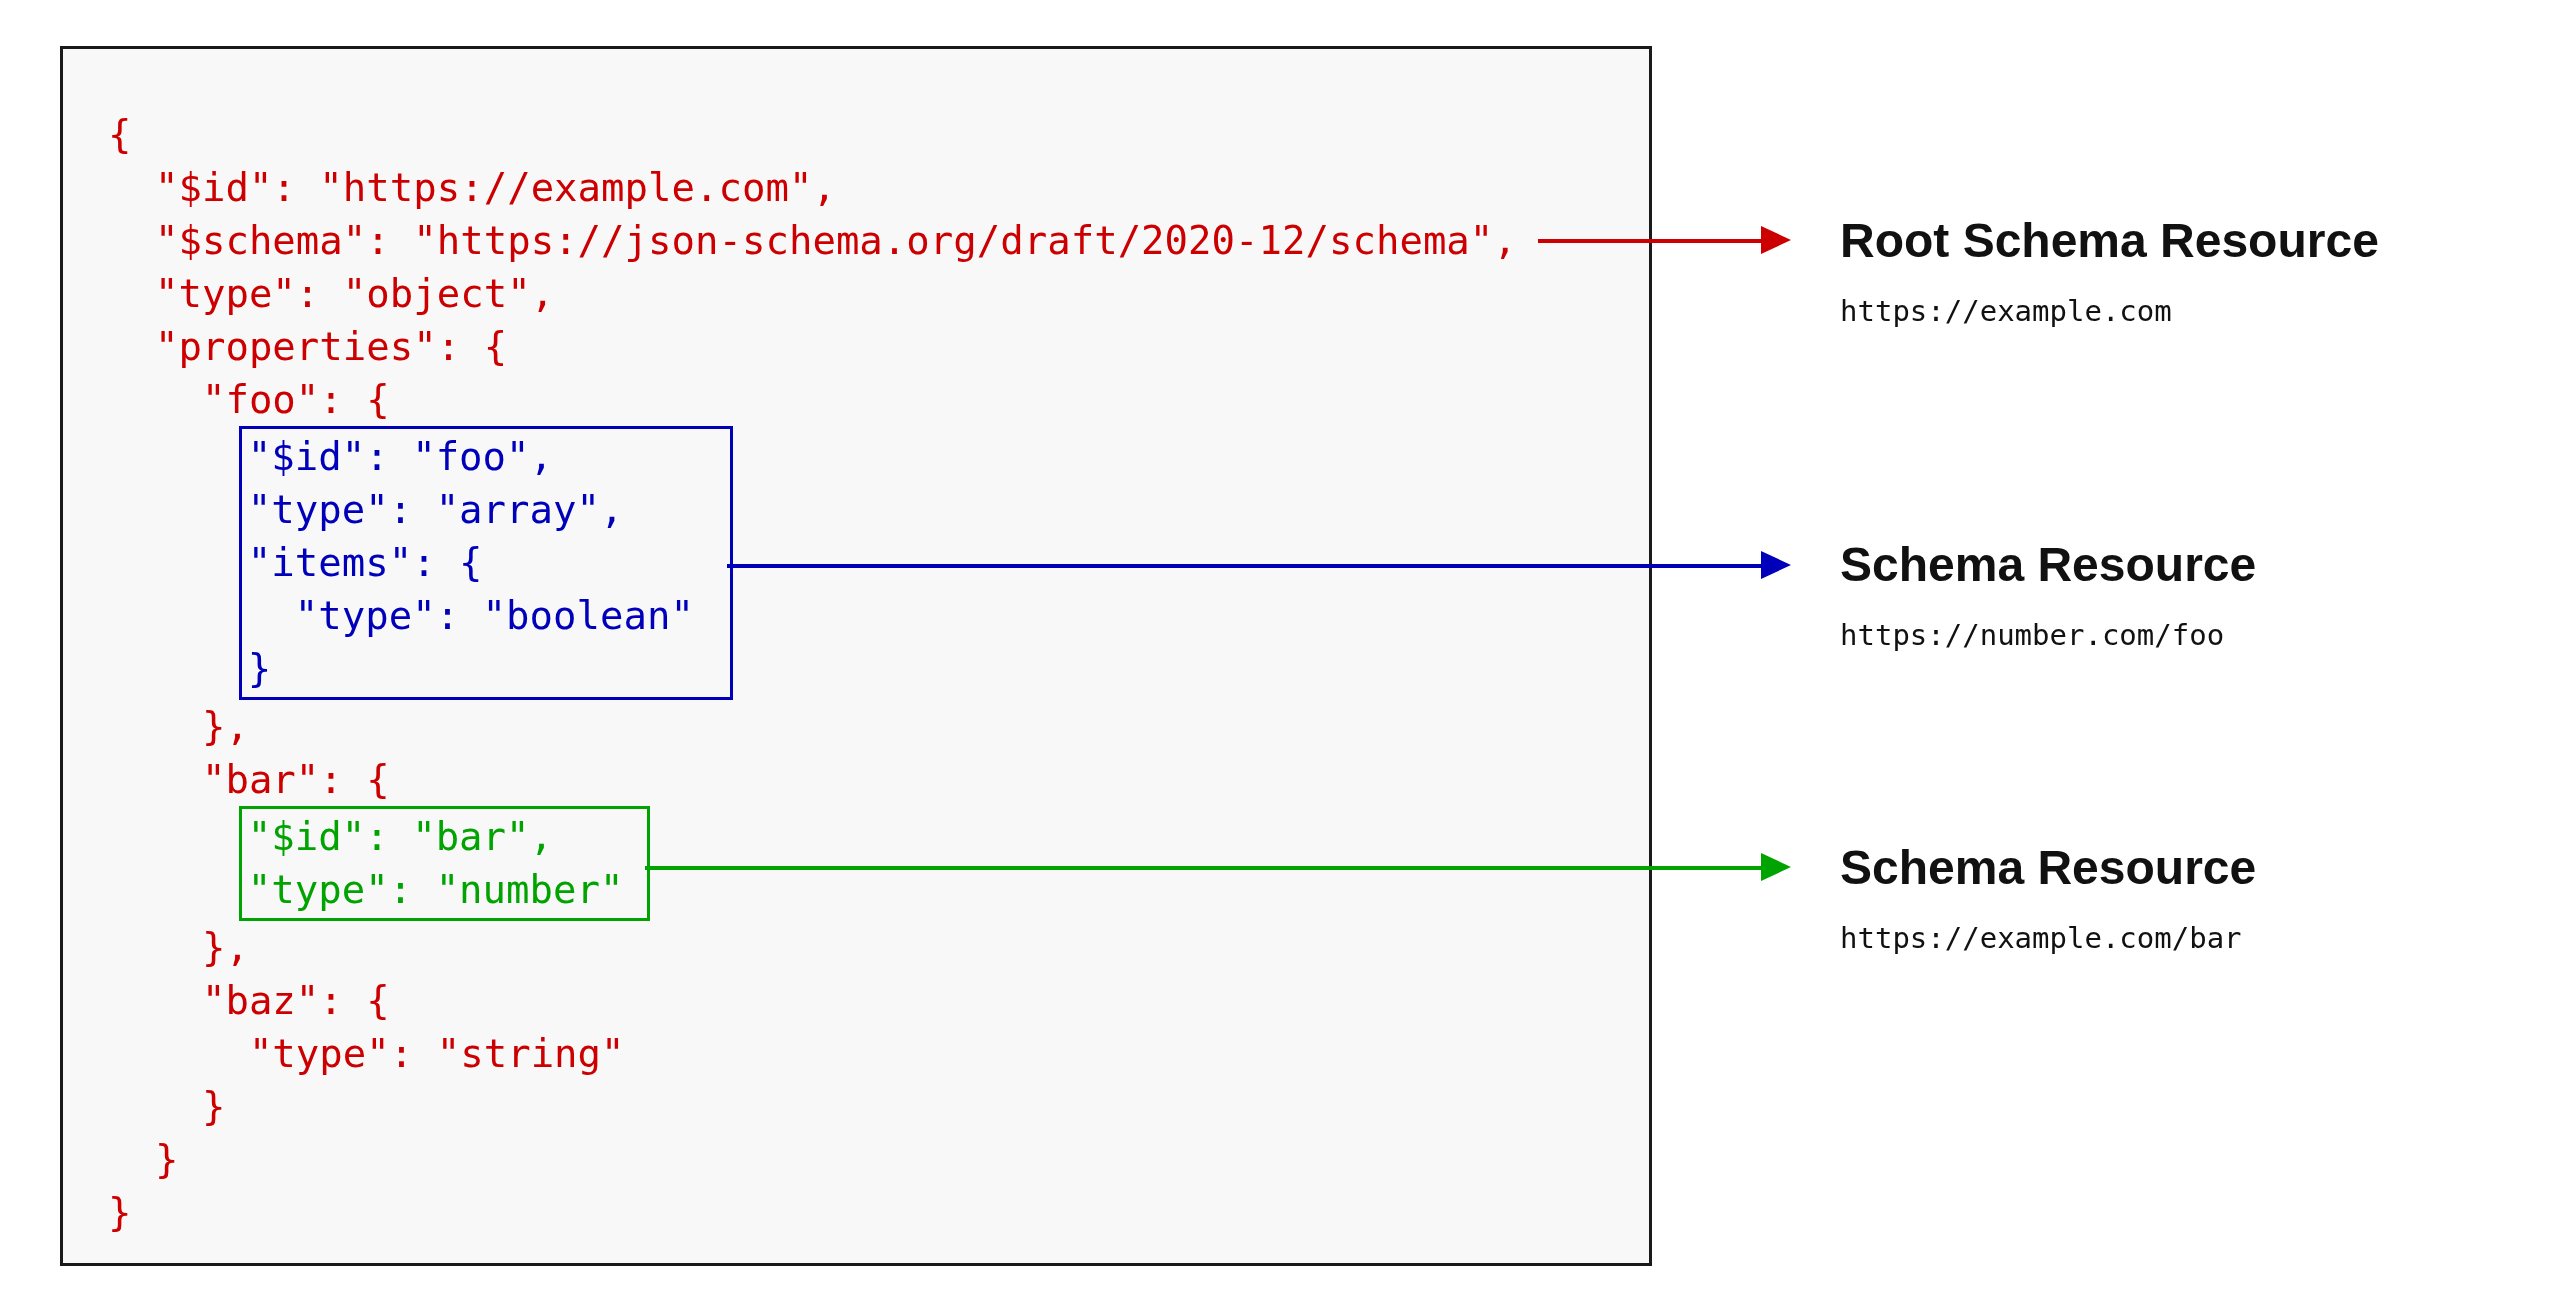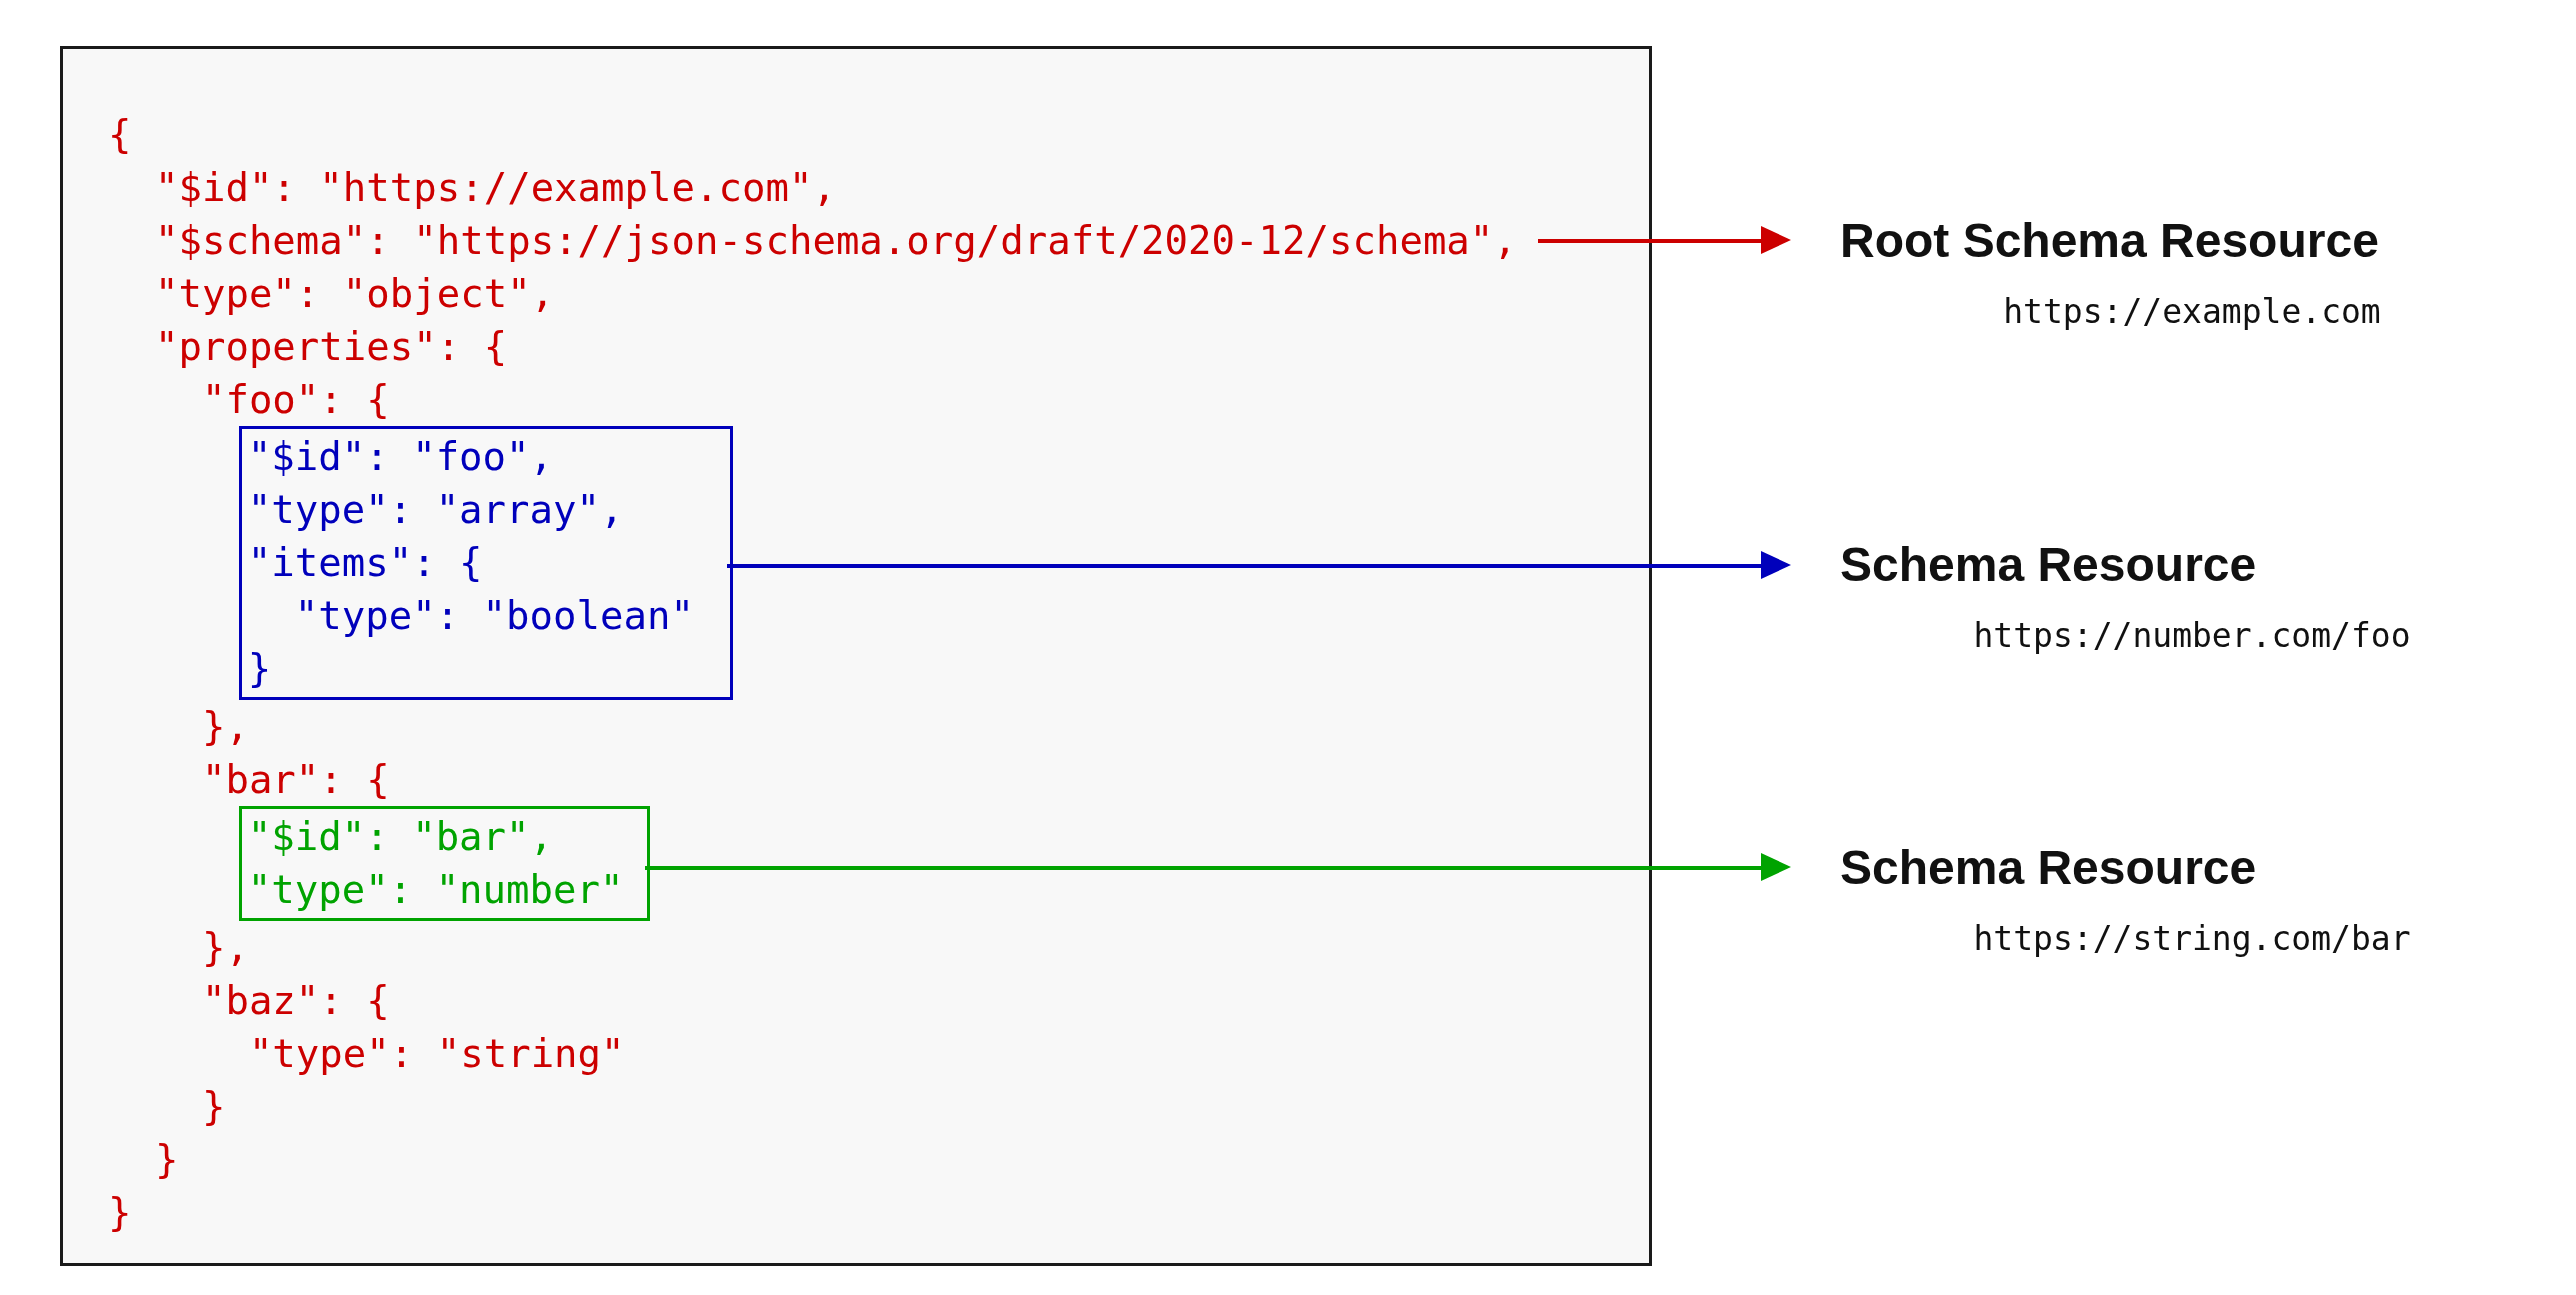--- a/index.html
+++ b/index.html
@@ -88,24 +88,23 @@
   .annotation-title {
     font-family: "Liberation Sans", sans-serif;
     font-weight: 700;
     font-size: 48px;
     line-height: 58px;
     color: #111111;
   }
   .annotation-url {
     margin-top: 20px;
     font-family: "DejaVu Sans Mono", monospace;
-    font-size: 33px;
+    font-size: 29px;
     line-height: 43px;
     color: #111111;
-    text-align: center;
   }
   .annotation-root { top: 212px; }
   .annotation-foo  { top: 536px; }
   .annotation-bar  { top: 839px; }
 </style>
 </head>
 <body>
 
 <div id="canvas">
 
@@ -163,17 +162,17 @@
     <div class="annotation-url">https://example.com</div>
   </div>
 
   <div class="annotation annotation-foo">
     <div class="annotation-title">Schema Resource</div>
     <div class="annotation-url">https://number.com/foo</div>
   </div>
 
   <div class="annotation annotation-bar">
     <div class="annotation-title">Schema Resource</div>
-    <div class="annotation-url">https://string.com/bar</div>
+    <div class="annotation-url">https://example.com/bar</div>
   </div>
 
 </div>
 
 
 </body></html>

